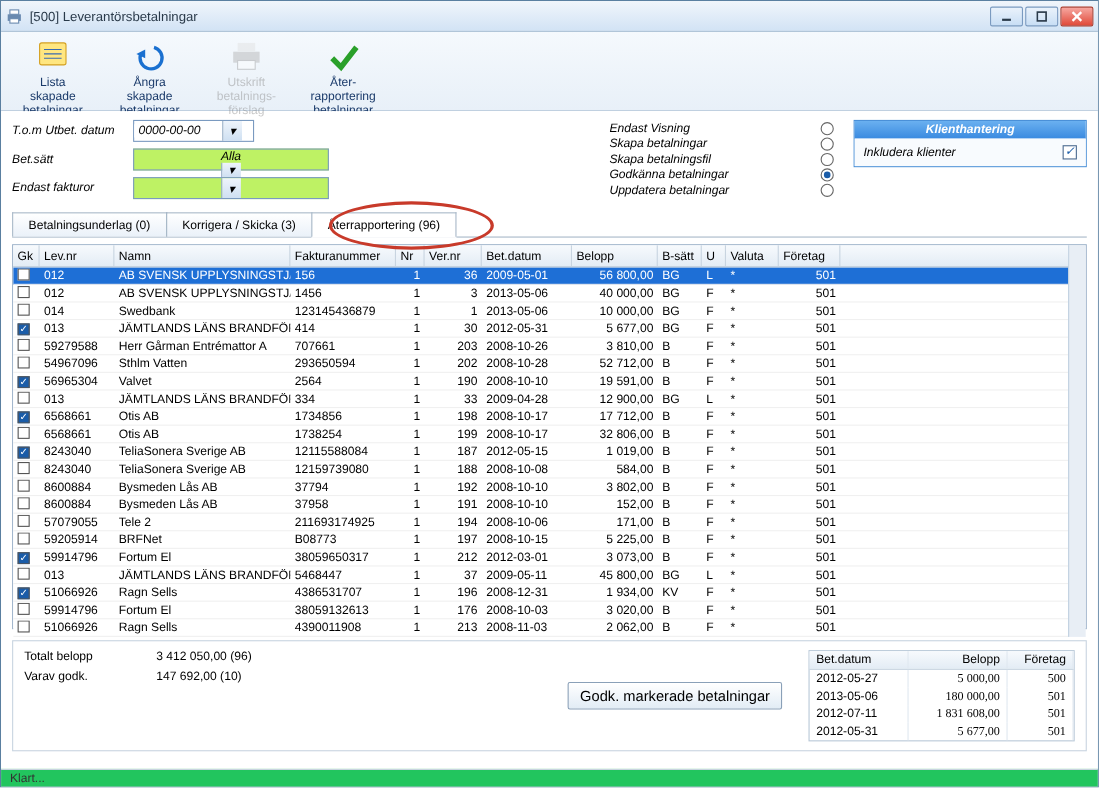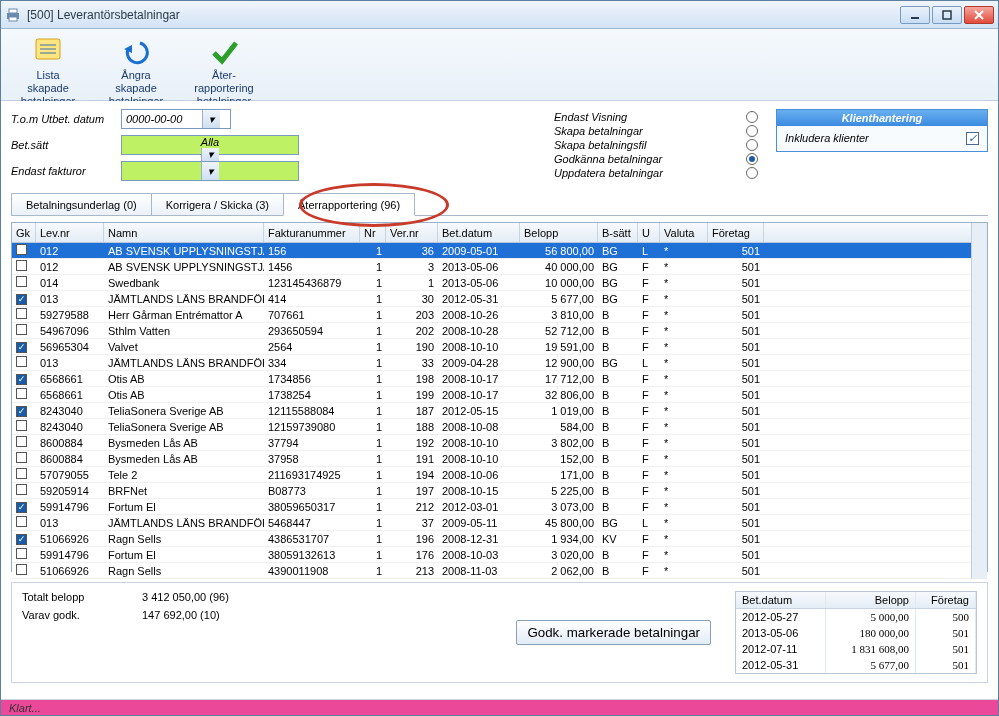--- a/index.html
+++ b/index.html
@@ -30,21 +30,21 @@
 .combo .val { flex:1; padding:0 4px; }
 .combo .dd { width:18px; height:18px; background:linear-gradient(to bottom,#eef4fb,#cfe0f2); border-left:1px solid #9ab0c8; display:flex; align-items:center; justify-content:center; cursor:pointer;}
 
 .radio-group { width:210px; display:grid; grid-template-columns: 1fr 18px; row-gap:2px; align-items:center; padding-top:2px; }
 .radio-group label { font-size:11px; }
 .radio { width:12px; height:12px; border:1px solid #666; border-radius:50%; display:inline-flex; align-items:center; justify-content:center; background:#fff; cursor:pointer;}
 .radio.sel::after { content:""; width:6px; height:6px; border-radius:50%; background:#1a5ca8; }
 
 .side-box { width:212px; border:1px solid #4a90d8; }
 .side-box .hdr { background:linear-gradient(to bottom,#6ab0f0,#3a8ae0); color:#fff; text-align:center; font-weight:bold; padding:2px 0; }
-.side-box .body { padding:6px 8px; display:flex; justify-content:space-between; background:#f8fbfe; }
+.side-box .body { padding:6px 8px; display:flex; justify-content:space-between; align-items:center; background:#f8fbfe; }
 .checkbox { width:13px; height:13px; border:1px solid #4a6a90; background:#fff; display:inline-flex; align-items:center; justify-content:center; cursor:pointer;}
 .checkbox.checked::after { content:"✓"; color:#1a5ca8; font-size:11px; line-height:11px; }
 
 .tabs-wrap { position:relative; margin-top:6px; }
 .tabs { display:flex; border-bottom:1px solid #a8b8c8;text-align:center; }
 .tab { padding:5px 14px 4px; border:1px solid #a8b8c8; border-bottom:none; background:linear-gradient(to bottom,#fff,#eaf1f9); margin-right:-1px; cursor:pointer; position:relative; }
 .tab.active { background:#fff; z-index:2; border-bottom:1px solid #fff; margin-bottom:-1px; font-weight:normal; }
 .highlight-oval { position:absolute; border:3px solid #c83a2a; border-radius:50%/50%; pointer-events:none; left:288px; top:-10px; width:150px; height:44px; z-index:5;}
 
 .grid-wrap { border:1px solid #9ab0c8; height:350px; display:flex; flex-direction:column; }
@@ -65,21 +65,21 @@
 
 .summary-row { display:flex; gap:12px; align-items:flex-start; margin-top:4px; border:1px solid #c8d4e0; padding:8px 10px; }
 .summary-left { flex:1; display:grid; grid-template-columns: 120px 200px; row-gap:6px; }
 .gb-btn { border:1px solid #8aa0b8; background:linear-gradient(to bottom,#fff,#e2ecf5); padding:4px 10px; cursor:pointer; border-radius:2px; align-self:center; margin-right:12px; }
 .sum-table { border:1px solid #b8c8d8; font-size:11px; }
 .sum-table .sh, .sum-table .sr { display:grid; grid-template-columns: 90px 90px 60px; }
 .sum-table .sh { background:linear-gradient(to bottom,#f7fafd,#e3ecf5); border-bottom:1px solid #c8d4e0; font-weight:normal; }
 .sum-table .sh > div, .sum-table .sr > div { padding:2px 6px; border-right:1px solid #e0e8f0; }
 .sum-table .sr > div.num { text-align:right;font-family:Liberation Serif, serif; }
 
-.status-bar { height:16px; border-top:1px solid #c8d4e0; padding:2px 8px; color:#333; background:#ec4899;font-style:italic; }
+.status-bar { height:16px; border-top:1px solid #c8d4e0; padding:2px 8px; color:#333; background:#22c55e; }
 </style>
 </head>
 <body>
 
 <div class="window">
 
   <div class="titlebar">
     <svg class="icon" viewBox="0 0 16 16">
         <rect x="2" y="6" width="12" height="6" fill="#6a8ab0"></rect>
         <rect x="4" y="2" width="8" height="4" fill="#fff" stroke="#6a8ab0"></rect>
@@ -123,20 +123,32 @@
     <div class="toolbtn">
       <div class="ticon">
           <svg width="32" height="32">
             <path d="M20 8 A10 10 0 1 1 8 14" fill="none" stroke="#1a70d0" stroke-width="3"></path>
             <polygon points="4,14 12,10 12,18" fill="#1a70d0"></polygon>
           </svg>
         </div>
       <span>Ångra</span>
       <span>skapade</span>
       <span>betalningar</span>
+    </div>
+    <div class="toolbtn disabled">
+      <div class="ticon">
+          <svg width="32" height="32">
+            <rect x="4" y="12" width="24" height="10" fill="#b0b0b0"></rect>
+            <rect x="8" y="4" width="16" height="8" fill="#e0e0e0"></rect>
+            <rect x="8" y="20" width="16" height="8" fill="#fff" stroke="#999"></rect>
+          </svg>
+        </div>
+      <span>Utskrift</span>
+      <span>betalnings-</span>
+      <span>förslag</span>
     </div>
     <div class="toolbtn">
       <div class="ticon">
           <svg width="32" height="32">
             <polyline points="6,18 14,26 28,8" fill="none" stroke="#2aa02a" stroke-width="5"></polyline>
           </svg>
         </div>
       <span>Åter-</span>
       <span>rapportering</span>
       <span>betalningar</span>

